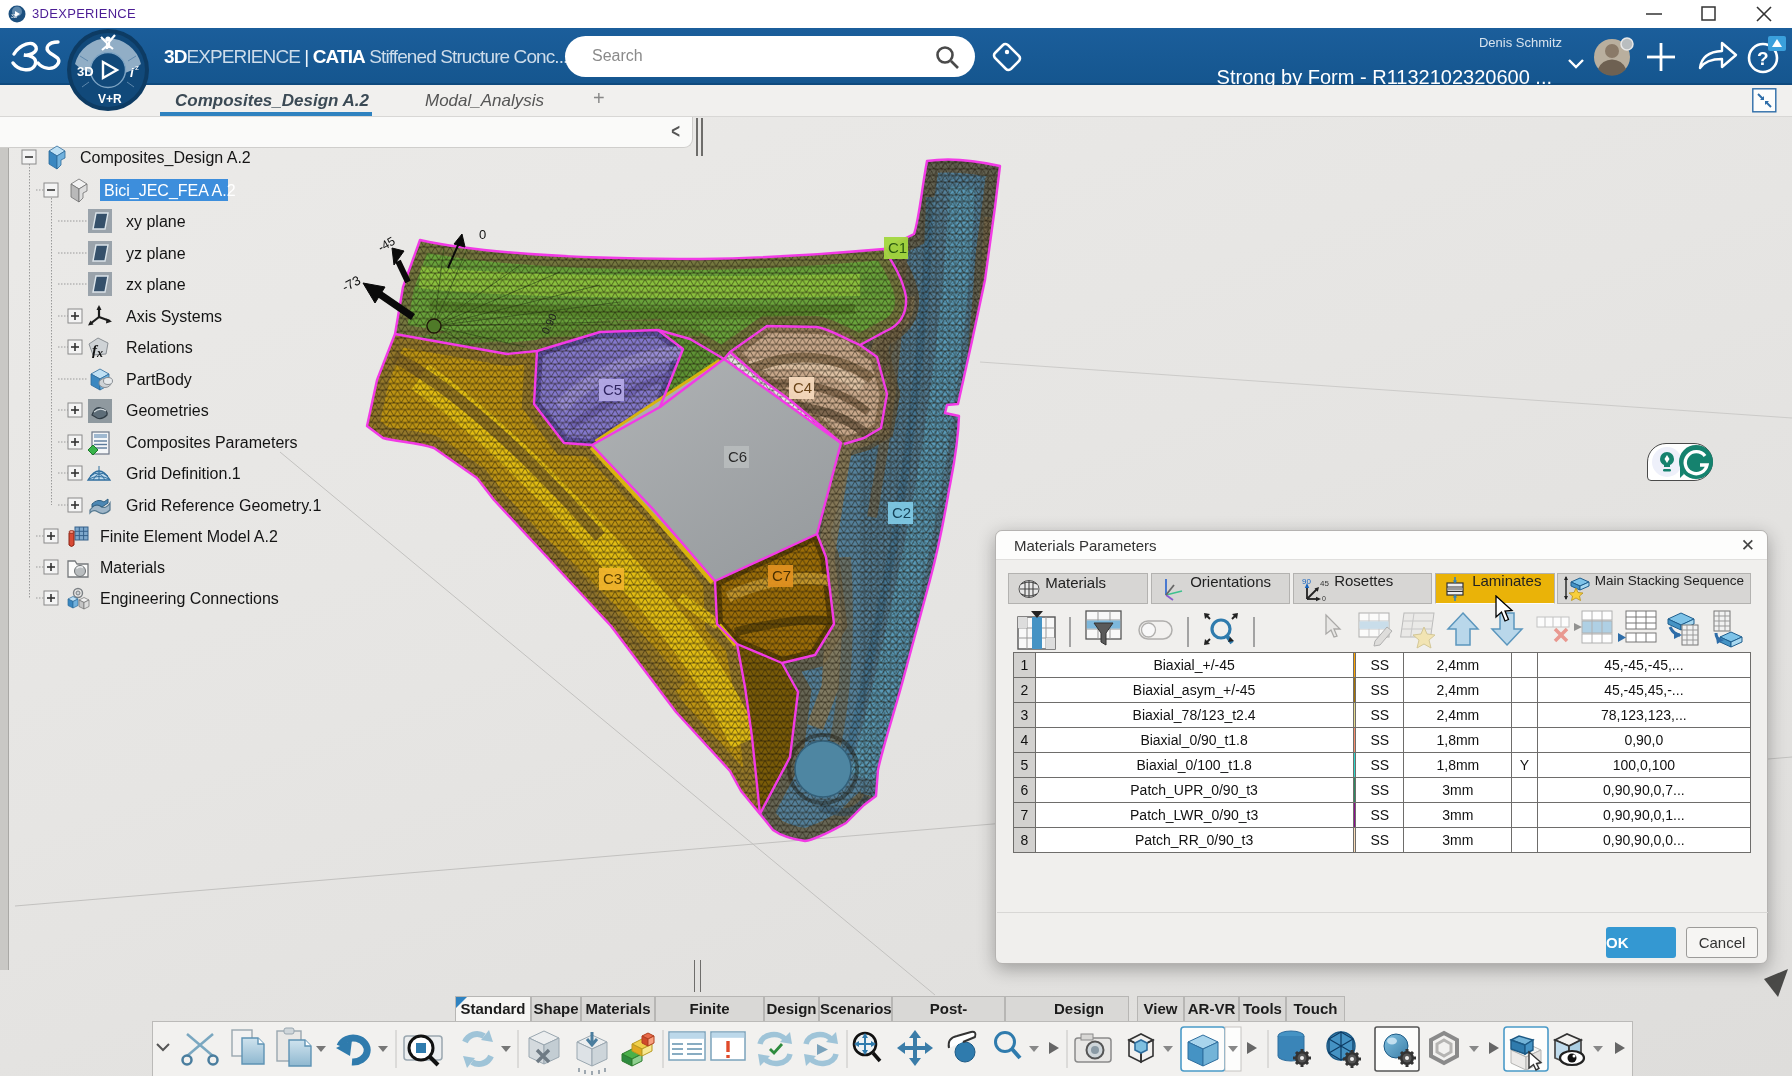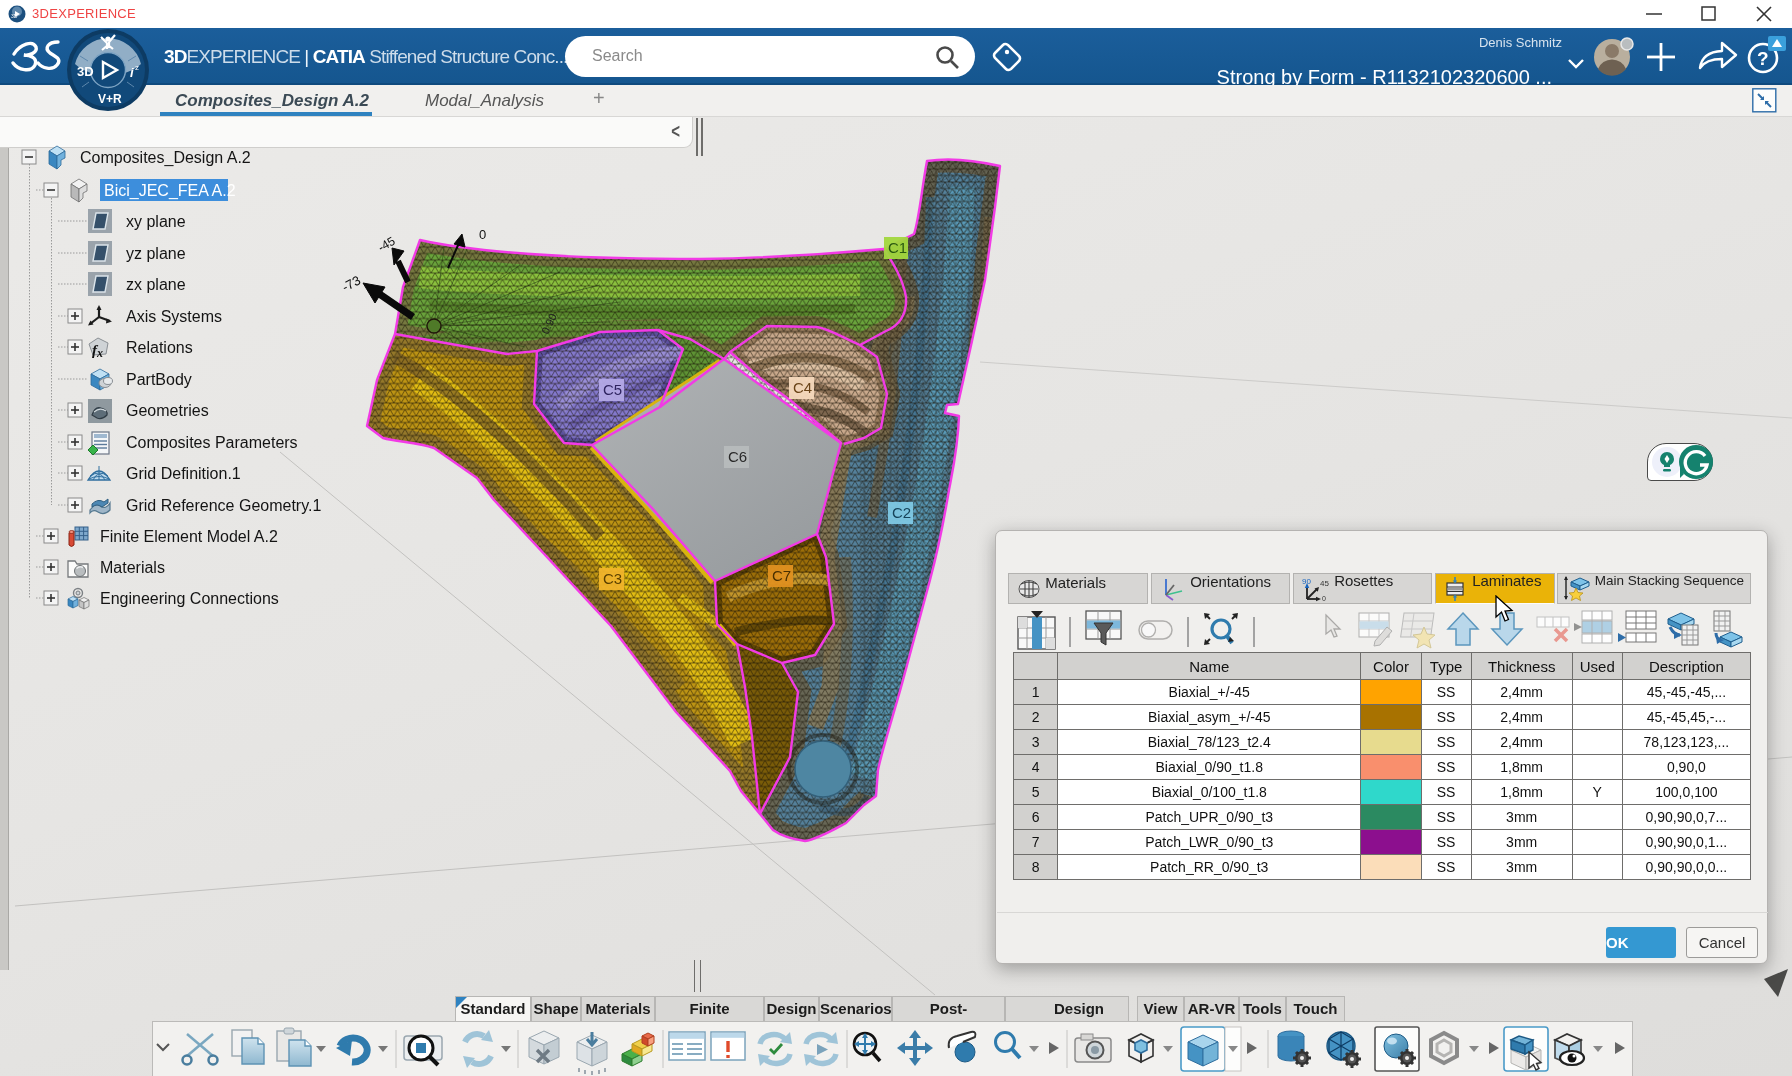--- a/index.html
+++ b/index.html
@@ -2,21 +2,21 @@
 <html><head>
 <meta charset="utf-8">
 <style>
   * { margin:0; padding:0; box-sizing:border-box; }
   html,body { width:1792px; height:1076px; overflow:hidden; font-family:"Liberation Sans", sans-serif; }
   #app { position:relative; width:1792px; height:1076px; background:#e6e5e3; }
   .abs { position:absolute; }
 
   
   #titlebar { position:absolute; left:0; top:0; width:1792px; height:28px; background:#ffffff; }
-  #titlebar .appname { position:absolute; left:32px; top:6px; font-size:13px; color:#ef4444; letter-spacing:0.3px; }
+  #titlebar .appname { position:absolute; left:32px; top:6px; font-size:13px; color:#4c1d95; letter-spacing:0.3px; }
 
   
   #bluebar { position:absolute; left:0; top:28px; width:1792px; height:57px; background:linear-gradient(#1b5e9b,#15568f); border-bottom:2px solid #0f4a7e; }
   #brand { position:absolute; left:164px; top:18px; font-size:19px; letter-spacing:-0.9px; color:#eef5fb; white-space:nowrap; }
   #brand b { font-weight:bold; color:#ffffff; }
   #brand .lt { color:#cddcea; }
   #searchbox { position:absolute; left:565px; top:8px; width:410px; height:41px; background:#ffffff; border-radius:21px; }
   #searchbox .ph { position:absolute; left:27px; top:11px; font-size:16px; color:#8a8a8a; }
   #username { position:absolute; left:1380px; top:7px; width:182px; text-align:right; font-size:13px; color:#d7e3ee; }
   #project { position:absolute; left:1100px; top:38px; width:452px; text-align:right; font-size:20px; color:#ffffff; white-space:nowrap; }
@@ -757,20 +757,24 @@
       <svg width="36" height="36" style="position:absolute; left:1678px; top:327px;">
           <circle cx="18" cy="18" r="17" fill="#15826e"></circle>
           <path d="M6 30 L2 34 L2 22 Z" fill="#15826e"></path>
           <path d="M27 12 A11 11 0 1 0 29 21 L22 21" stroke="#fff" stroke-width="3.4" fill="none"></path>
         </svg>
     </div>
     <svg width="26" height="30" style="position:absolute; left:1764px; top:852px;">
         <path d="M24 0 L0 10 L14 28 Z" fill="#4a4a48"></path>
       </svg>
     <div id="dialog">
+      <div id="dlgTitle">
+          <span class="t">Materials Parameters</span>
+          <span class="x">✕</span>
+        </div>
       <div class="dtab" style="left:12px; width:140px;"><svg width="24" height="22" style="vertical-align:-6px; margin-left:8px">
             <ellipse cx="12" cy="11" rx="10" ry="8.5" fill="#e8e8e8" stroke="#555"></ellipse>
             <path d="M4 6 Q12 2 20 6 M3 11 L21 11 M4 16 Q12 20 20 16 M8 3.5 L8 18.5 M12 2.5 L12 19.5 M16 3.5 L16 18.5" stroke="#444" fill="none" stroke-width="1.1"></path>
           </svg> <span style="position:relative; top:-6px">Materials</span></div>
       <div class="dtab" style="left:155px; width:139px;"><svg width="26" height="24" style="vertical-align:-7px; margin-left:8px">
             <g stroke-width="1.8" fill="none">
               <path d="M6 2 L6 18" stroke="#3a6fd0"></path>
               <path d="M6 18 L22 14" stroke="#3ec08e"></path>
               <path d="M6 18 L13 23" stroke="#8a5ad0"></path>
               <path d="M14 8 L6 18" stroke="#666"></path>
@@ -949,29 +953,20 @@
             </g>
           <polygon points="8,26 19,21 30,26 19,31" fill="#7ec3e8" stroke="#1e5e8e"></polygon>
             <polygon points="8,26 19,31 19,36 8,31" fill="#4593c4" stroke="#1e5e8e"></polygon>
             <polygon points="19,31 30,26 30,31 19,36" fill="#a8d8f0" stroke="#1e5e8e"></polygon>
           <path d="M4 22 Q4 28 9 29" fill="none" stroke="#2e6da8" stroke-width="3"></path>
             <polygon points="12,29 4,26 5,33" fill="#2e6da8"></polygon>
         </g>
       </svg>
       <table id="dtable" cellspacing="0">
         <tbody>
-            <tr>
-              <th style="width:44px"></th>
-              <th style="width:303px">Name</th>
-              <th style="width:60px">Color</th>
-              <th style="width:50px">Type</th>
-              <th style="width:101px">Thickness</th>
-              <th style="width:50px">Used</th>
-              <th style="width:128px">Description</th>
-            </tr>
         <tr>
               <td class="num">1</td>
               <td>Biaxial_+/-45</td>
               <td style="background:#FFA300"></td>
               <td>SS</td>
               <td>2,4mm</td>
               <td></td>
               <td>45,-45,-45,...</td>
             </tr>
         <tr>

